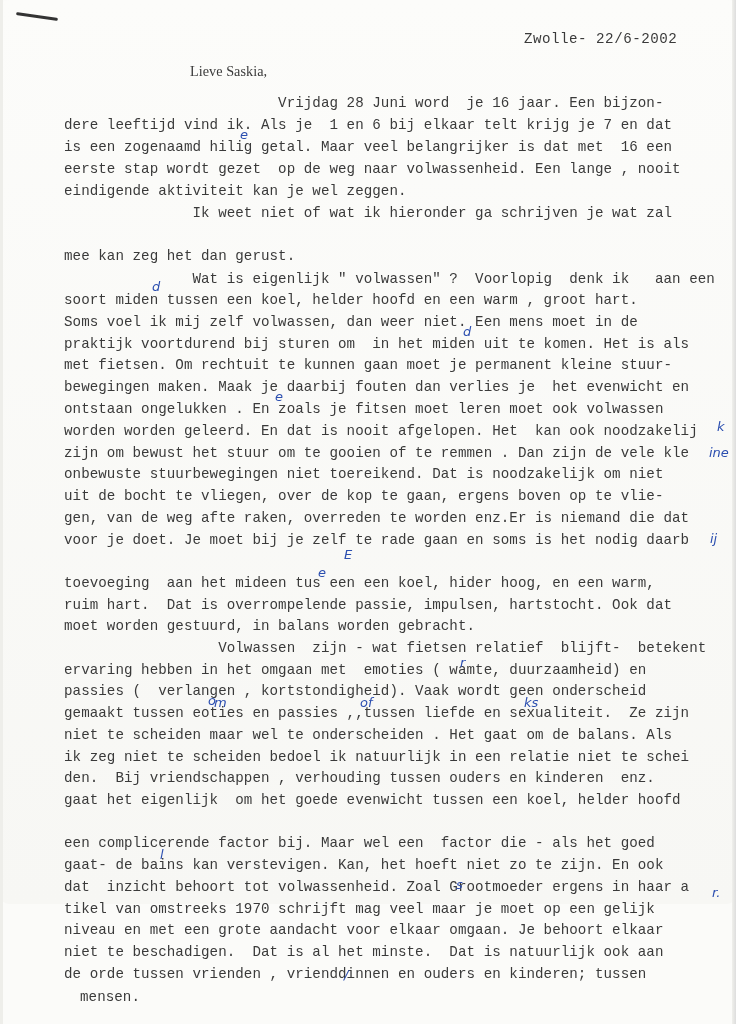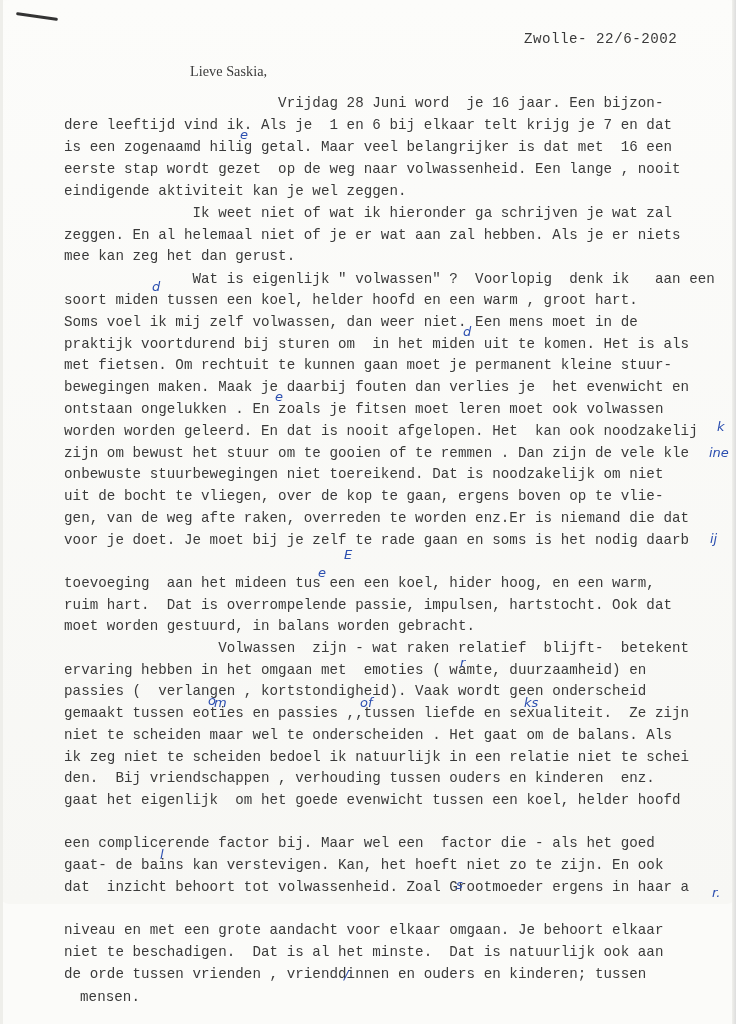--- a/index.html
+++ b/index.html
@@ -82,49 +82,49 @@
 
   <div class="typed date">Zwolle- 22/6-2002</div>
   <div class="typed salutation">Lieve Saskia,</div>
 
   <div class="typed body-line" style="top:96px">                         Vrijdag 28 Juni word  je 16 jaar. Een bijzon-</div>
   <div class="typed body-line" style="top:118px">dere leeftijd vind ik. Als je  1 en 6 bij elkaar telt krijg je 7 en dat</div>
   <div class="typed body-line" style="top:140px">is een zogenaamd hilig getal. Maar veel belangrijker is dat met  16 een</div>
   <div class="typed body-line" style="top:162px">eerste stap wordt gezet  op de weg naar volwassenheid. Een lange , nooit</div>
   <div class="typed body-line" style="top:184px">eindigende aktiviteit kan je wel zeggen.</div>
   <div class="typed body-line" style="top:206px">               Ik weet niet of wat ik hieronder ga schrijven je wat zal</div>
-  <div class="typed body-line" style="top:228px">zeggen. En al helemaal niet of je er wat aan zal hebben. Als je er niets</div>
   <div class="typed body-line" style="top:249px">mee kan zeg het dan gerust.</div>
   <div class="typed body-line" style="top:272px">               Wat is eigenlijk " volwassen" ?  Voorlopig  denk ik   aan een</div>
   <div class="typed body-line" style="top:293px">soort miden tussen een koel, helder hoofd en een warm , groot hart.</div>
   <div class="typed body-line" style="top:315px">Soms voel ik mij zelf volwassen, dan weer niet. Een mens moet in de</div>
   <div class="typed body-line" style="top:337px">praktijk voortdurend bij sturen om  in het miden uit te komen. Het is als</div>
   <div class="typed body-line" style="top:358px">met fietsen. Om rechtuit te kunnen gaan moet je permanent kleine stuur-</div>
   <div class="typed body-line" style="top:380px">bewegingen maken. Maak je daarbij fouten dan verlies je  het evenwicht en</div>
   <div class="typed body-line" style="top:402px">ontstaan ongelukken . En zoals je fitsen moet leren moet ook volwassen</div>
   <div class="typed body-line" style="top:424px">worden worden geleerd. En dat is nooit afgelopen. Het  kan ook noodzakelij</div>
   <div class="typed body-line" style="top:446px">zijn om bewust het stuur om te gooien of te remmen . Dan zijn de vele kle</div>
   <div class="typed body-line" style="top:467px">onbewuste stuurbewegingen niet toereikend. Dat is noodzakelijk om niet</div>
   <div class="typed body-line" style="top:489px">uit de bocht te vliegen, over de kop te gaan, ergens boven op te vlie-</div>
   <div class="typed body-line" style="top:511px">gen, van de weg afte raken, overreden te worden enz.Er is niemand die dat</div>
   <div class="typed body-line" style="top:533px">voor je doet. Je moet bij je zelf te rade gaan en soms is het nodig daarb</div>
   <div class="typed body-line" style="top:576px">toevoeging  aan het mideen tus een een koel, hider hoog, en een warm,</div>
   <div class="typed body-line" style="top:598px">ruim hart.  Dat is overrompelende passie, impulsen, hartstocht. Ook dat</div>
   <div class="typed body-line" style="top:619px">moet worden gestuurd, in balans worden gebracht.</div>
-  <div class="typed body-line" style="top:641px">                  Volwassen  zijn - wat raken relatief  blijft-  betekent</div>
+  <div class="typed body-line" style="top:641px">                  Volwassen  zijn - wat fietsen relatief  blijft-  betekent</div>
   <div class="typed body-line" style="top:663px">ervaring hebben in het omgaan met  emoties ( wamte, duurzaamheid) en</div>
   <div class="typed body-line" style="top:684px">passies (  verlangen , kortstondigheid). Vaak wordt geen onderscheid</div>
   <div class="typed body-line" style="top:706px">gemaakt tussen eoties en passies ,,tussen liefde en sexualiteit.  Ze zijn</div>
   <div class="typed body-line" style="top:728px">niet te scheiden maar wel te onderscheiden . Het gaat om de balans. Als</div>
   <div class="typed body-line" style="top:750px">ik zeg niet te scheiden bedoel ik natuurlijk in een relatie niet te schei</div>
   <div class="typed body-line" style="top:771px">den.  Bij vriendschappen , verhouding tussen ouders en kinderen  enz.</div>
   <div class="typed body-line" style="top:793px">gaat het eigenlijk  om het goede evenwicht tussen een koel, helder hoofd</div>
   <div class="typed body-line" style="top:836px">een complicerende factor bij. Maar wel een  factor die - als het goed</div>
   <div class="typed body-line" style="top:880px">dat  inzicht behoort tot volwassenheid. Zoal Grootmoeder ergens in haar a</div>
   <div class="typed body-line" style="top:858px">gaat- de bains kan verstevigen. Kan, het hoeft niet zo te zijn. En ook</div>
+  <div class="typed body-line" style="top:902px">tikel van omstreeks 1970 schrijft mag veel maar je moet op een gelijk</div>
   <div class="typed body-line" style="top:923px">niveau en met een grote aandacht voor elkaar omgaan. Je behoort elkaar</div>
   <div class="typed body-line" style="top:945px">niet te beschadigen.  Dat is al het minste.  Dat is natuurlijk ook aan</div>
   <div class="typed body-line" style="top:967px">de orde tussen vrienden , vrienddinnen en ouders en kinderen; tussen</div>
   <div class="typed body-line" style="top:990px; left:80px">mensen.</div>
 
   <span class="ink" style="left:240px; top:128px">e</span>
   <span class="ink" style="left:152px; top:280px">d</span>
   <span class="ink" style="left:463px; top:325px">d</span>
   <span class="ink" style="left:275px; top:390px">e</span>
   <span class="ink" style="left:717px; top:420px">k</span>

